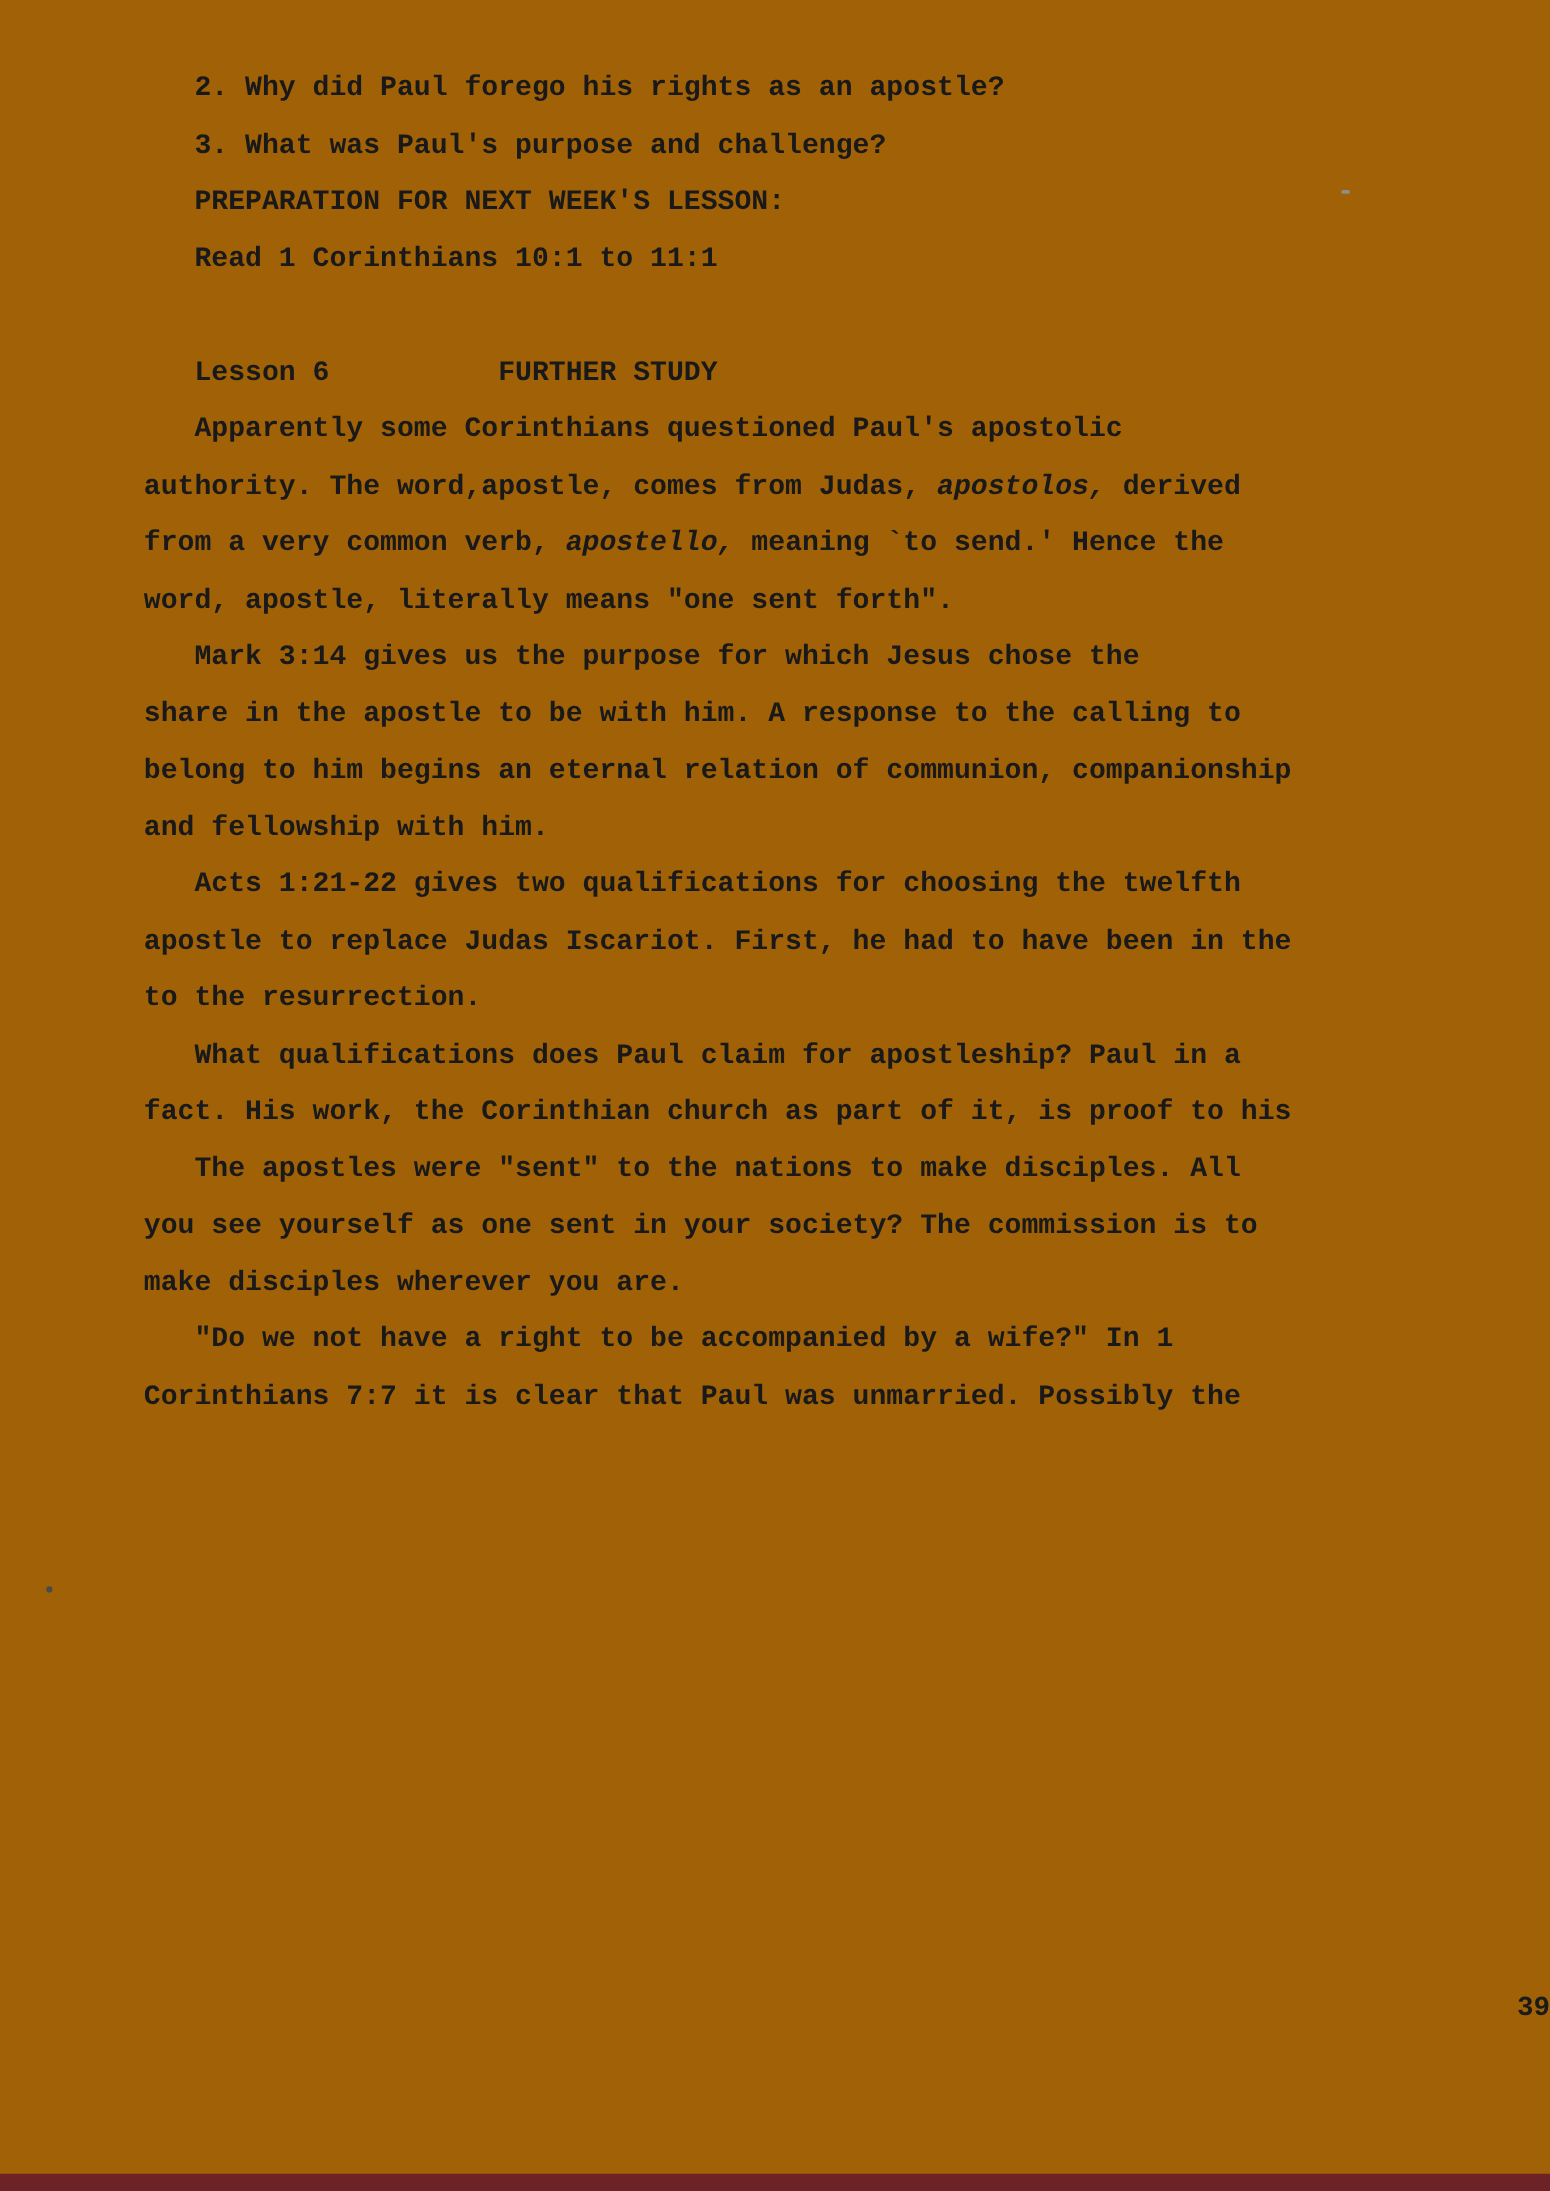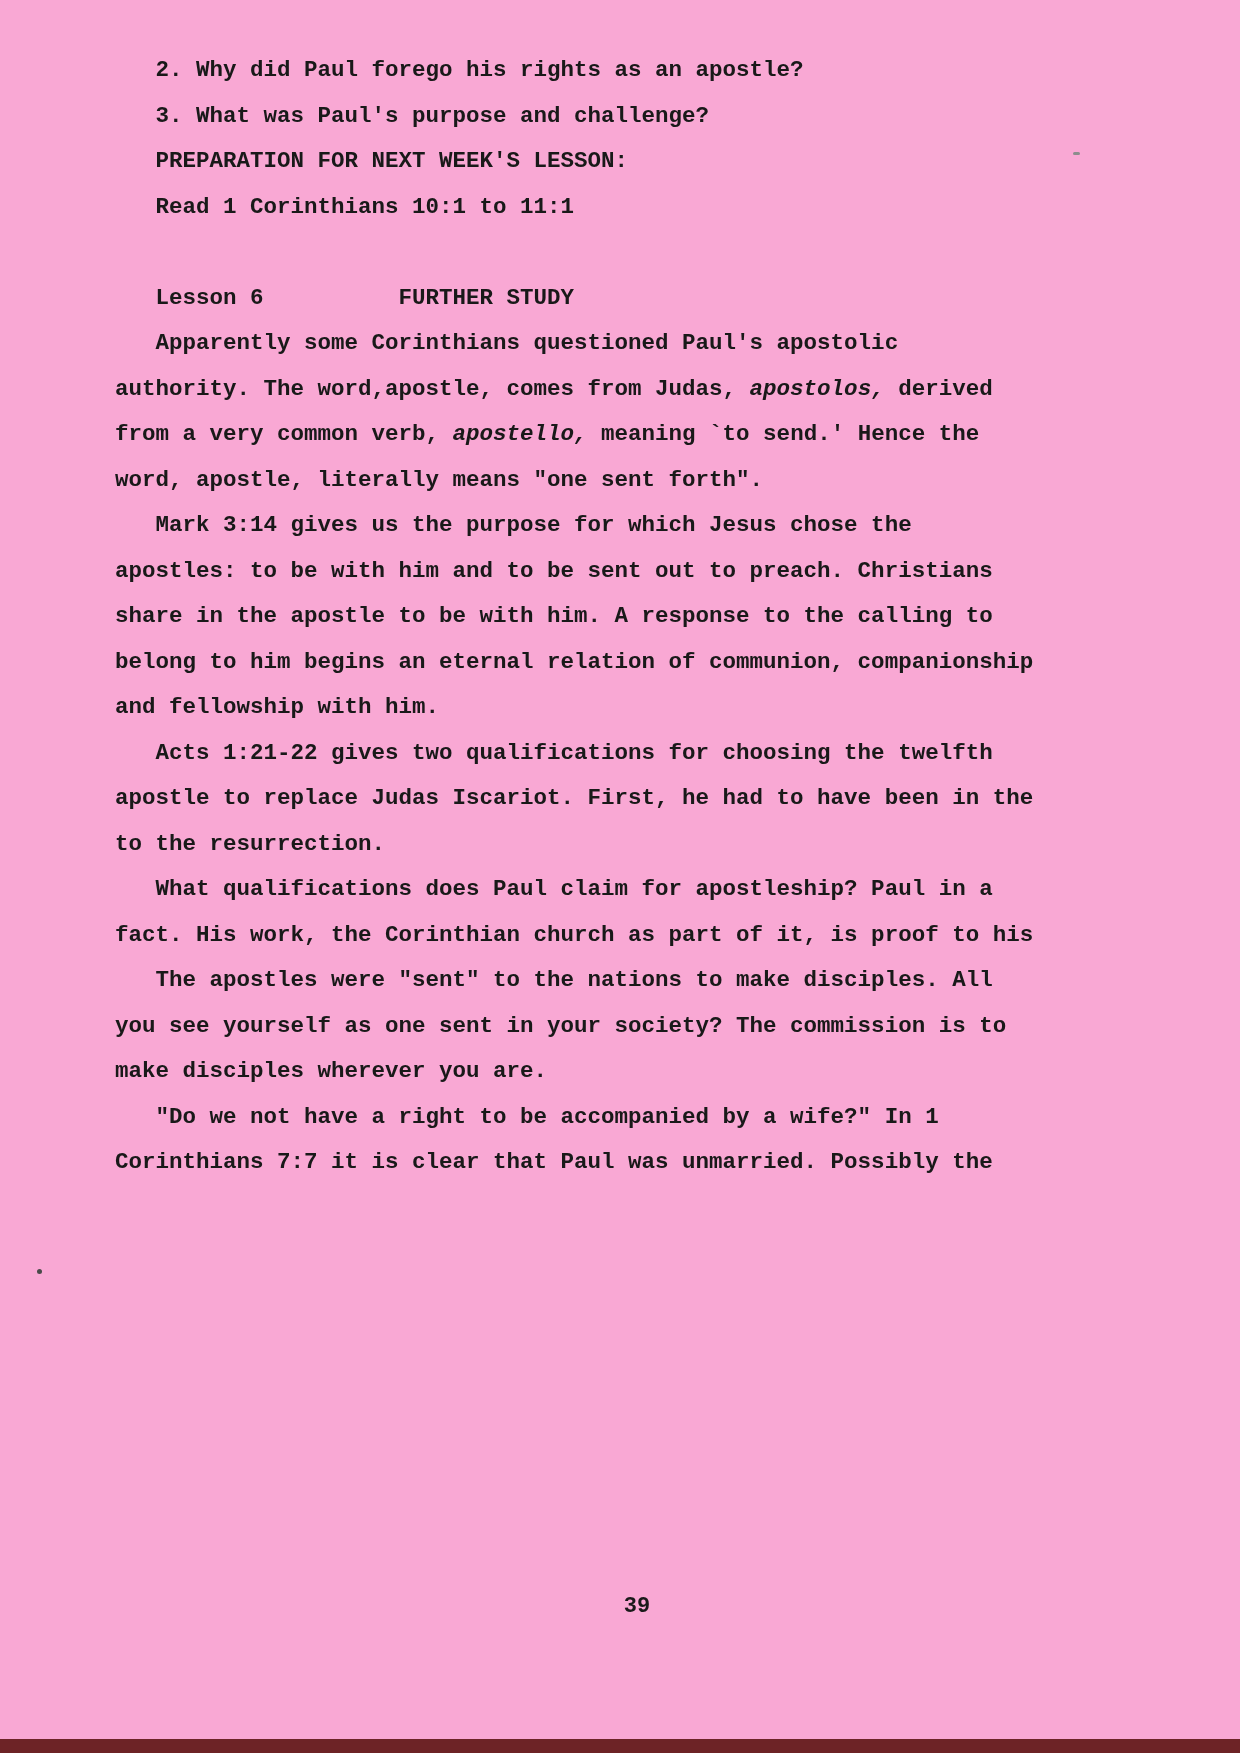--- a/index.html
+++ b/index.html
@@ -4,21 +4,21 @@
 <style>
   html, body {
     margin: 0;
     padding: 0;
     background: #ffffff;
   }
   .page {
     position: relative;
     width: 1240px;
     height: 1753px;
-    background: #f9a8d4;
+    background: #a16207;
     overflow: hidden;
     font-family: "Liberation Mono", "DejaVu Sans Mono", monospace;
   }
   .content {
     position: absolute;
     top: 48px;
     left: 115px;
     right: 0;
   }
   .line {
@@ -35,21 +35,21 @@
     font-weight: 700;
     margin-top: 16px;
   }
   .line.blank {  }
   .page-number {
     position: absolute;
     top: 1594px;
     left: 0;
     right: 0;
     padding-left: 34px;
-    text-align: center;
+    text-align: right;
     font-size: 22px;
     font-weight: 700;
     color: #1a1a1a;
     font-family: "Liberation Mono", "DejaVu Sans Mono", monospace;
   }
   .bottom-bar {
     position: absolute;
     left: 0;
     right: 0;
     bottom: 0;
@@ -85,21 +85,20 @@
       <div class="line"><span>   3. What was Paul's purpose and challenge?</span></div>
       <div class="line"><span>   PREPARATION FOR NEXT WEEK'S LESSON:</span></div>
       <div class="line"><span>   Read 1 Corinthians 10:1 to 11:1</span></div>
       <div class="line blank"></div>
       <div class="line"><span>   Lesson 6          FURTHER STUDY</span></div>
       <div class="line"><span>   Apparently some Corinthians questioned Paul's apostolic</span></div>
       <div class="line"><span>authority. The word,apostle, comes from Judas, </span><em>apostolos,</em><span> derived</span></div>
       <div class="line"><span>from a very common verb, </span><em>apostello,</em><span> meaning `to send.' Hence the</span></div>
       <div class="line"><span>word, apostle, literally means "one sent forth".</span></div>
       <div class="line"><span>   Mark 3:14 gives us the purpose for which Jesus chose the</span></div>
-      <div class="line"><span>apostles: to be with him and to be sent out to preach. Christians</span></div>
       <div class="line"><span>share in the apostle to be with him. A response to the calling to</span></div>
       <div class="line"><span>belong to him begins an eternal relation of communion, companionship</span></div>
       <div class="line"><span>and fellowship with him.</span></div>
       <div class="line"><span>   Acts 1:21-22 gives two qualifications for choosing the twelfth</span></div>
       <div class="line"><span>apostle to replace Judas Iscariot. First, he had to have been in the</span></div>
       <div class="line"><span>to the resurrection.</span></div>
       <div class="line"><span>   What qualifications does Paul claim for apostleship? Paul in a</span></div>
       <div class="line"><span>fact. His work, the Corinthian church as part of it, is proof to his</span></div>
       <div class="line"><span>   The apostles were "sent" to the nations to make disciples. All</span></div>
       <div class="line"><span>you see yourself as one sent in your society? The commission is to</span></div>

